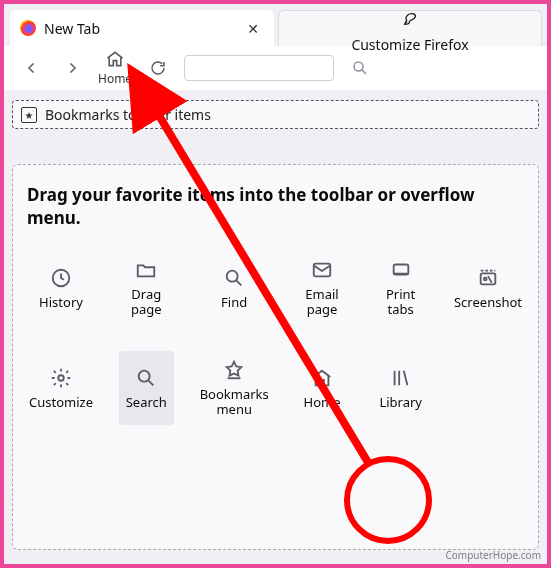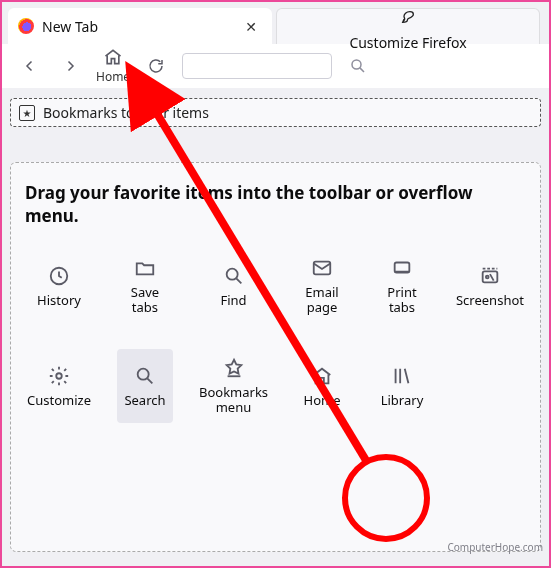--- a/index.html
+++ b/index.html
@@ -6,21 +6,21 @@
   body {
     margin: 0;
     font-family: system-ui, -apple-system, "Segoe UI", Arial, sans-serif;
     background: #f0f0f4;
     width: 551px;
     height: 568px;
     position: relative;
     overflow: hidden;
   }
   .outer {
-    border: 2px solid #ec4899;
+    border: 4px solid #ec4899;
     width: 551px;
     height: 568px;
     position: relative;
     background: #f0f0f4;
   }
   .tabs {
     display: flex;
     height: 42px;
     align-items: stretch;
     padding-left: 6px;
@@ -107,21 +107,21 @@
     padding: 6px 2px;
     height: 74px;
     justify-content: center;
   }
   .item.sel { background: #e7e7ee; }
   .item .ico { width:22px; height:22px; display:flex; align-items:center; justify-content:center; color:#5b5b66; }
   .item .txt { line-height: 1.15; }
   .attrib {
     position: absolute;
     right: 6px;
-    bottom: 12px;
+    bottom: 2px;
     font-size: 10px;
     color: #808089;
   }
   
   .ann-circle {
     position: absolute;
     left: 340px; top: 452px;
     width: 88px; height: 88px;
     border: 6px solid #ff0000;
     border-radius: 50%;
@@ -207,21 +207,21 @@
             </svg>
           </span>
           <span class="txt">History</span>
         </div>
         <div class="item">
           <span class="ico">
             <svg viewBox="0 0 24 24" width="22" height="22" fill="none" stroke="#5b5b66" stroke-width="2">
               <path d="M3 7h6l2 2h10v10H3z"></path>
             </svg>
           </span>
-          <span class="txt">Save tabs</span>
+          <span class="txt">Drag page</span>
         </div>
         <div class="item">
           <span class="ico">
             <svg viewBox="0 0 24 24" width="22" height="22" fill="none" stroke="#5b5b66" stroke-width="2">
               <circle cx="10" cy="10" r="6"></circle>
               <path d="M20 20l-5.5-5.5"></path>
             </svg>
           </span>
           <span class="txt">Find</span>
         </div>

